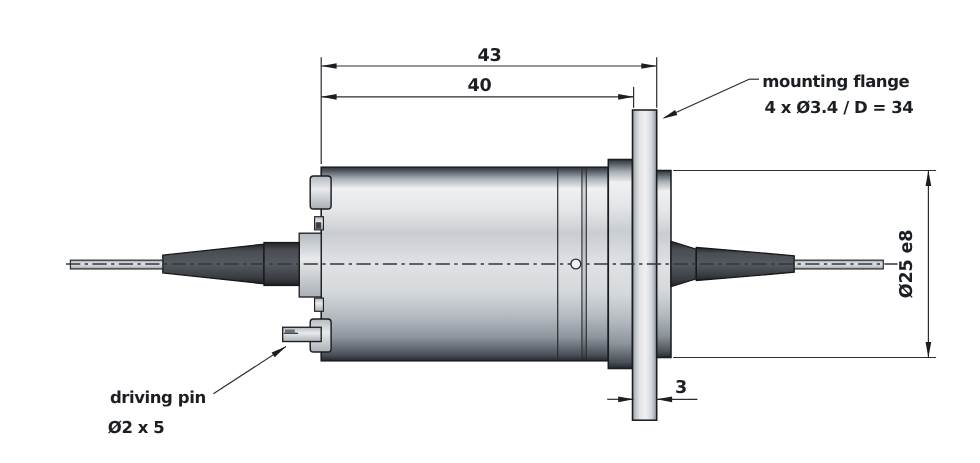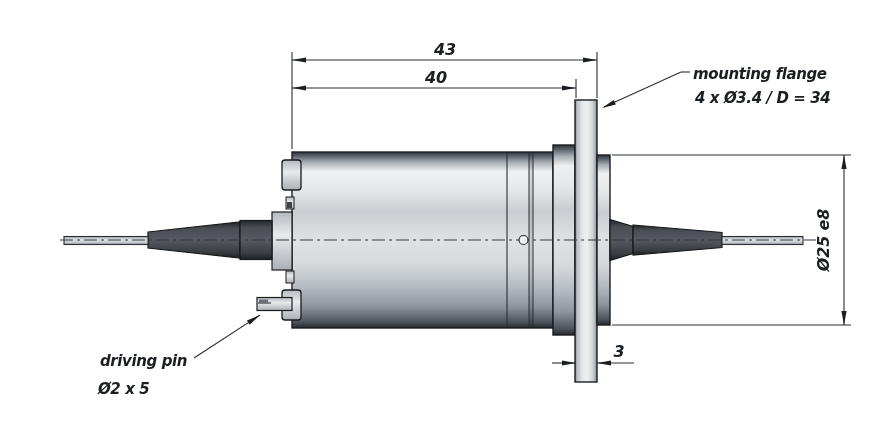--- a/index.html
+++ b/index.html
@@ -7,21 +7,20 @@
     padding: 0;
     background: #ffffff;
     font-family: "DejaVu Sans", sans-serif;
   }
   .canvas {
     position: relative;
     width: 891px;
     height: 421px;
     background: #ffffff;
     overflow: hidden;
-    font-style: italic;
   }
   svg text {
     font-family: "DejaVu Sans", sans-serif;
     font-weight: bold;
     fill: #1b1e22;
   }
   .dim-text { font-size: 16px; letter-spacing: -0.2px; }
   .label-text { font-size: 15px; letter-spacing: -0.4px; }
   .thin-line { stroke: #2a2e33; stroke-width: 1.1; fill: none; }
   .outline { stroke: #1a1d20; stroke-width: 1.4; }

